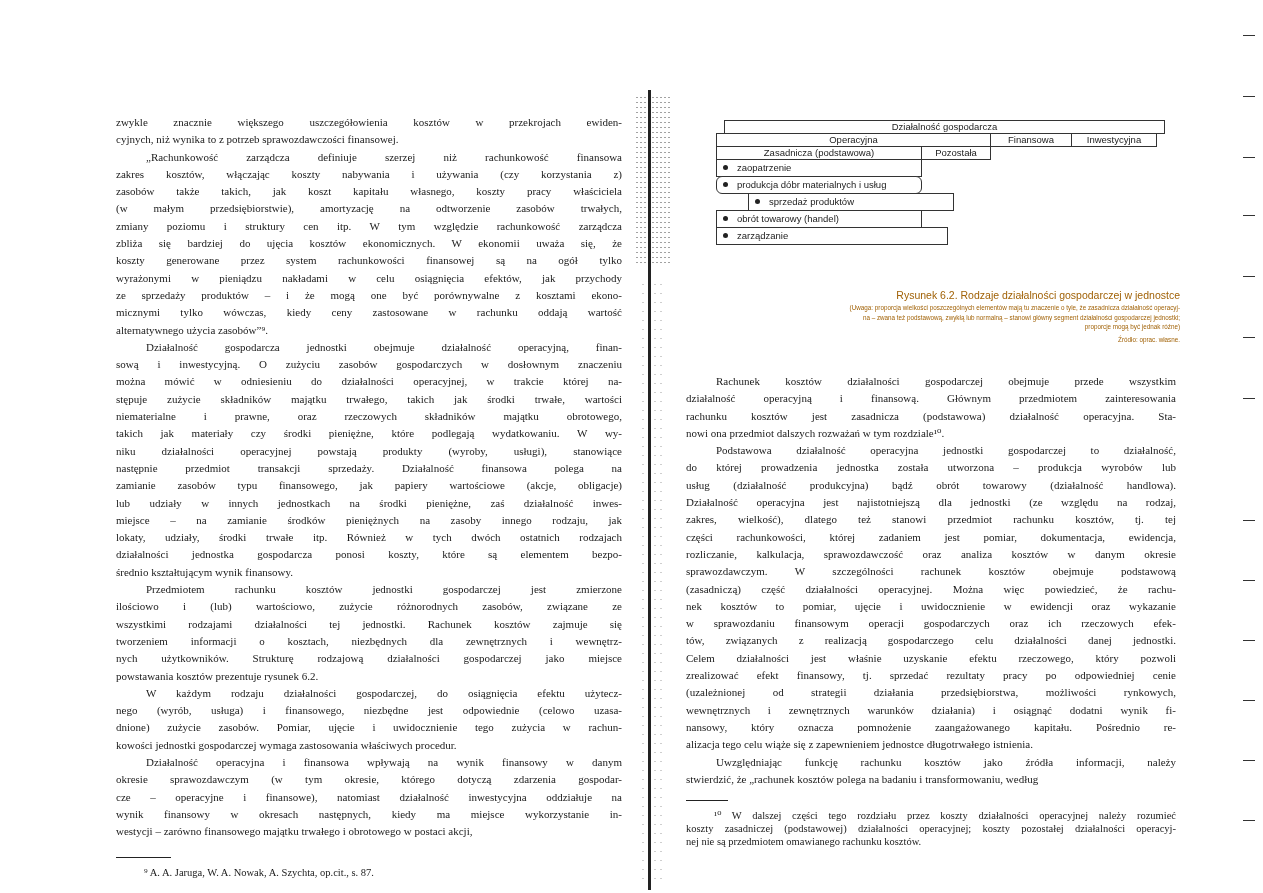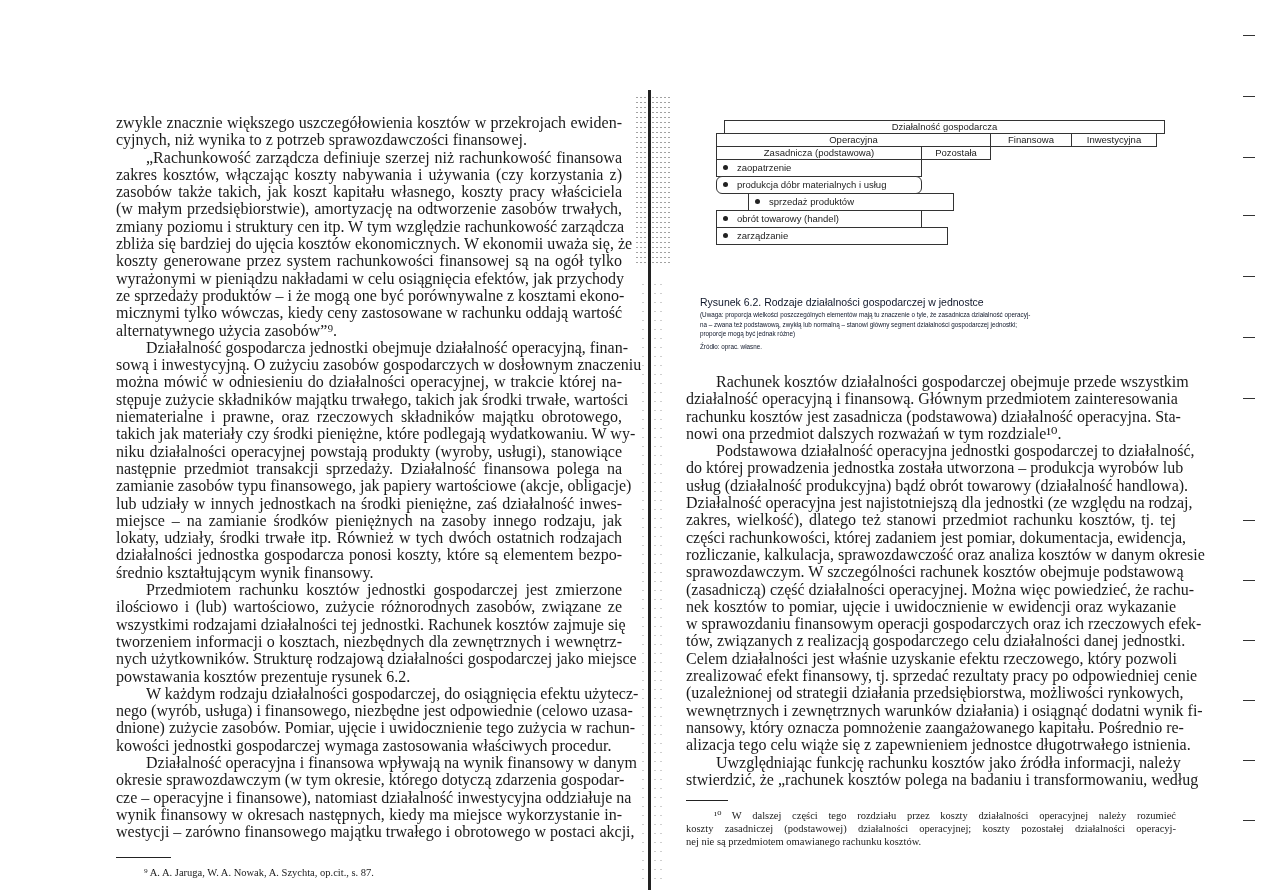--- a/index.html
+++ b/index.html
@@ -1,20 +1,20 @@
 <!DOCTYPE html>
 <html><head>
 <meta charset="utf-8">
 <style>
   html, body { margin:0; padding:0; }
   body { width:1263px; height:893px; background:#ffffff; position:relative; overflow:hidden; color:#1a1a1a; }
   .page { position:absolute; font-family:"Liberation Serif", "DejaVu Serif", serif; }
   .left-page { left:116px; top:114px; width:506px; }
   .right-page { left:686px; top:114px; width:490px; }
-  .p { font-size:16px; line-height:17.3px; text-align:justify; margin:0; }
+  .p { font-size:11px; line-height:17.3px; text-align:justify; margin:0; }
   .p .line { display:block; white-space:nowrap; text-align-last:justify; }
   .p .line.last { text-align-last:left; }
   .indent { padding-left:30px; }
   .footnote-rule { width:60px; border-top:1px solid #222; margin:12px 0 8px 0; }
   .footnote { font-size:10.5px; line-height:13px; }
   .footnote .line { display:block; white-space:nowrap; text-align-last:justify; }
   .footnote .line.last { text-align-last:left; }
 
   
   .binding { position:absolute; left:648px; top:90px; width:3px; height:800px; background:#222; }
@@ -26,21 +26,21 @@
     background-size:6px 9px; opacity:0.35; }
   .edge-mark { position:absolute; left:1243px; width:12px; height:1px; background:#333; }
 
   
   .diagram { position:absolute; left:716px; top:120px; width:441px; font-family:"Liberation Sans","DejaVu Sans",sans-serif; font-size:9.5px; color:#222; }
   .drow { position:absolute; display:flex; }
   .cell { border:1px solid #333; box-sizing:border-box; height:14px; line-height:12px; text-align:center; background:#fff; }
   .list-cell { text-align:left; padding-left:6px; }
   .bullet { display:inline-block; width:5px; height:5px; border-radius:50%; background:#222; margin-right:9px; vertical-align:middle; position:relative; top:-1px; }
 
-  .caption { position:absolute; left:700px; top:296px; width:480px; font-family:"Liberation Sans","DejaVu Sans",sans-serif; text-align:left; color:#0f172a; }
+  .caption { position:absolute; left:700px; top:289px; width:480px; font-family:"Liberation Sans","DejaVu Sans",sans-serif; text-align:right; color:#a16207; }
   .caption-title { font-size:10.5px; line-height:13px; }
   .caption-note { font-size:6.3px; line-height:9.5px; margin-top:1px; }
   .caption-source { font-size:6.3px; line-height:9px; margin-top:3px; }
 </style>
 </head>
 <body>
 
 <div class="speckle"></div>
 <div class="speckle2"></div>
 <div class="binding"></div>

